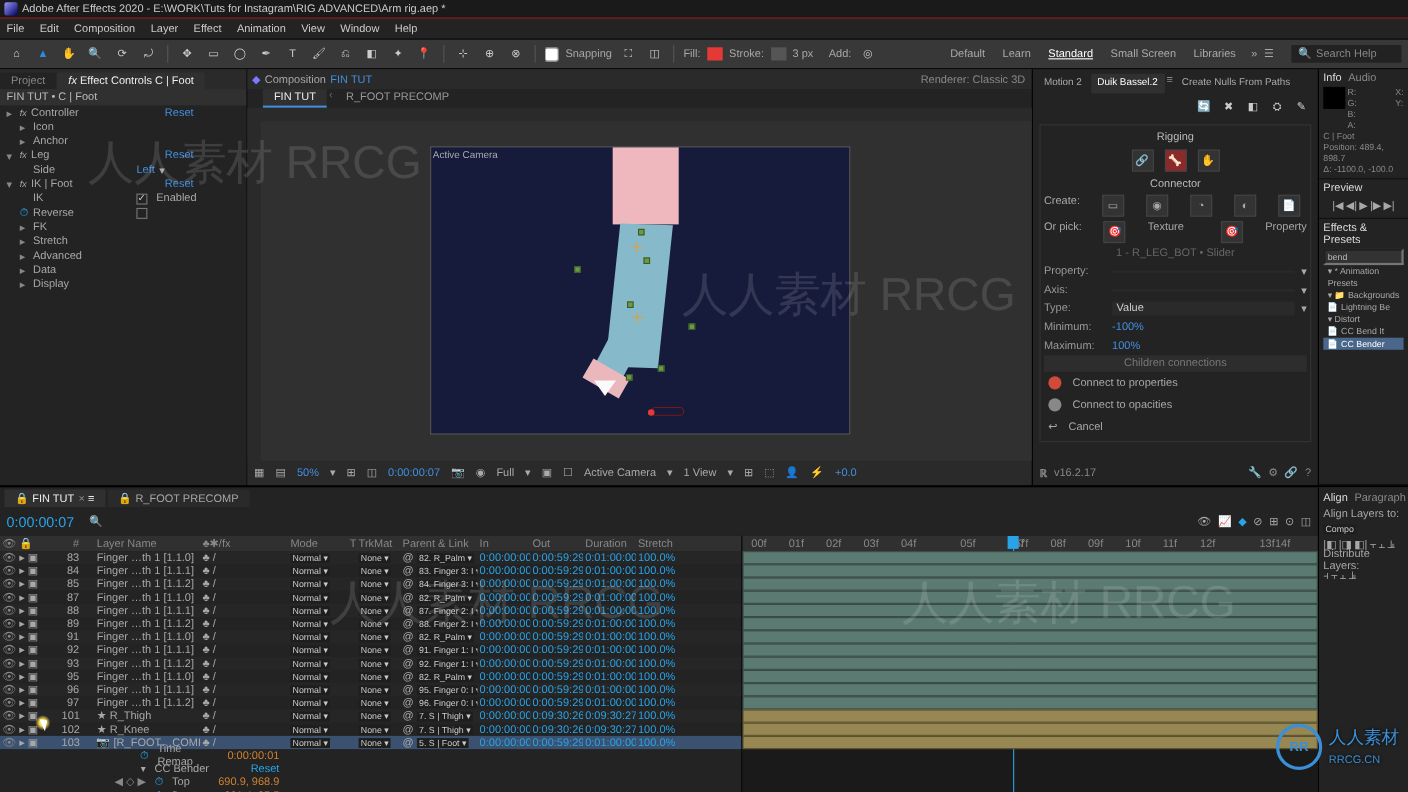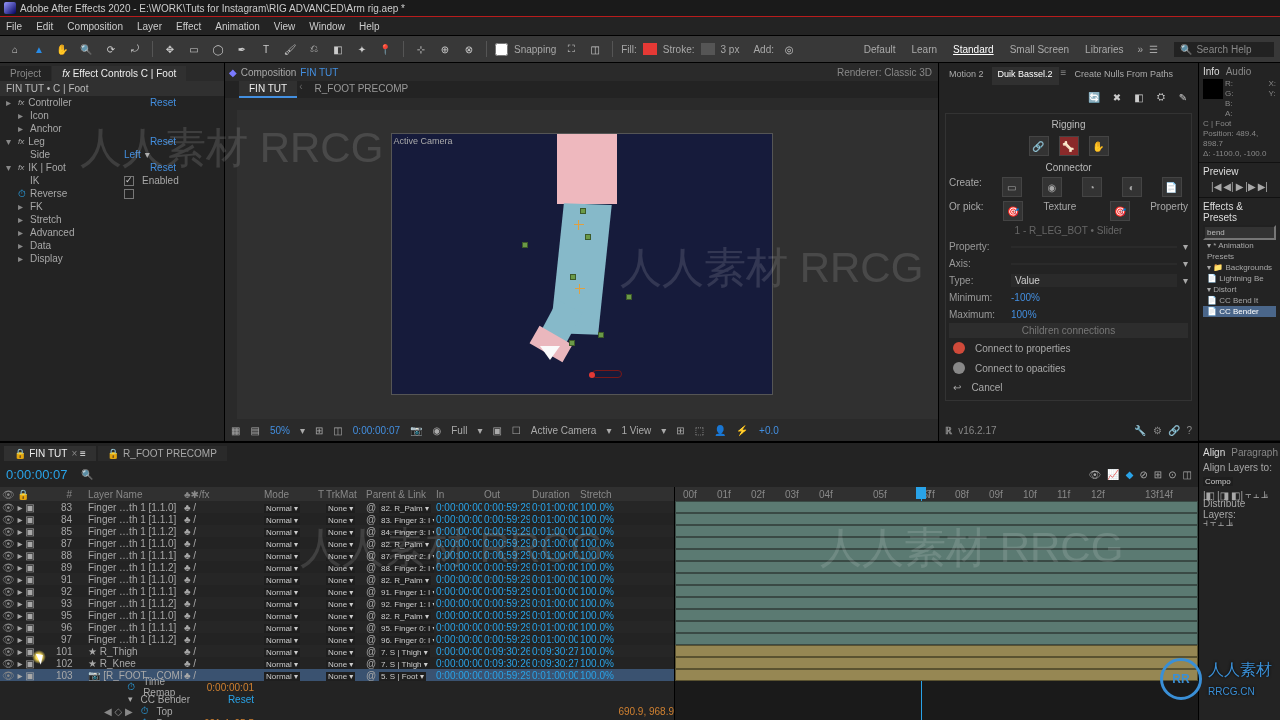--- a/index.html
+++ b/index.html
@@ -756,21 +756,21 @@
                 <span style="width:30px;display:inline-block;"></span> 
                 <span style="color:#29a3e8;">⏱</span> 
                 <span>Time Remap</span>
                 <span class="orange" style="margin-left:auto;margin-right:420px;">0:00:00:01</span>
               </div>
               <div class="prop-row" style="padding-left: 90px;"><span style="width:30px;display:inline-block;"></span> ▾ <span>CC Bender</span><span class="tval" style="margin-left:auto;margin-right:420px;">Reset</span></div>
               <div class="prop-row" style="padding-left: 104px;">
                 <span style="color:#888;">◀ ◇ ▶</span> 
                 <span style="color:#29a3e8;">⏱</span> 
                 <span>Top</span>
-                <span class="orange" style="margin-left:auto;">690.9, 968.9</span>
+                <span class="orange" style="margin-left:auto;margin-right:420px;">690.9, 968.9</span>
               </div>
               <div class="prop-row" style="padding-left: 104px;">
                 <span style="color:#888;">◀ ◇ ▶</span> 
                 <span style="color:#29a3e8;">⏱</span> 
                 <span>Base</span>
                 <span class="orange" style="margin-left:auto;margin-right:420px;">621.4, 95.5</span>
               </div>
             </div>
         </div>
         <div class="timeline-right">

